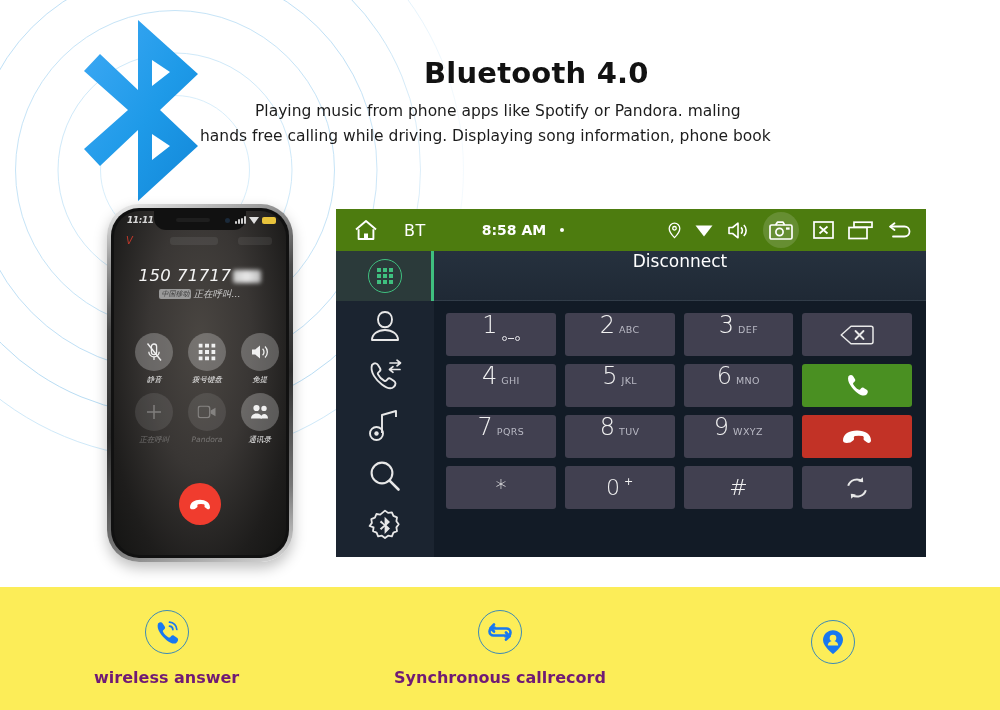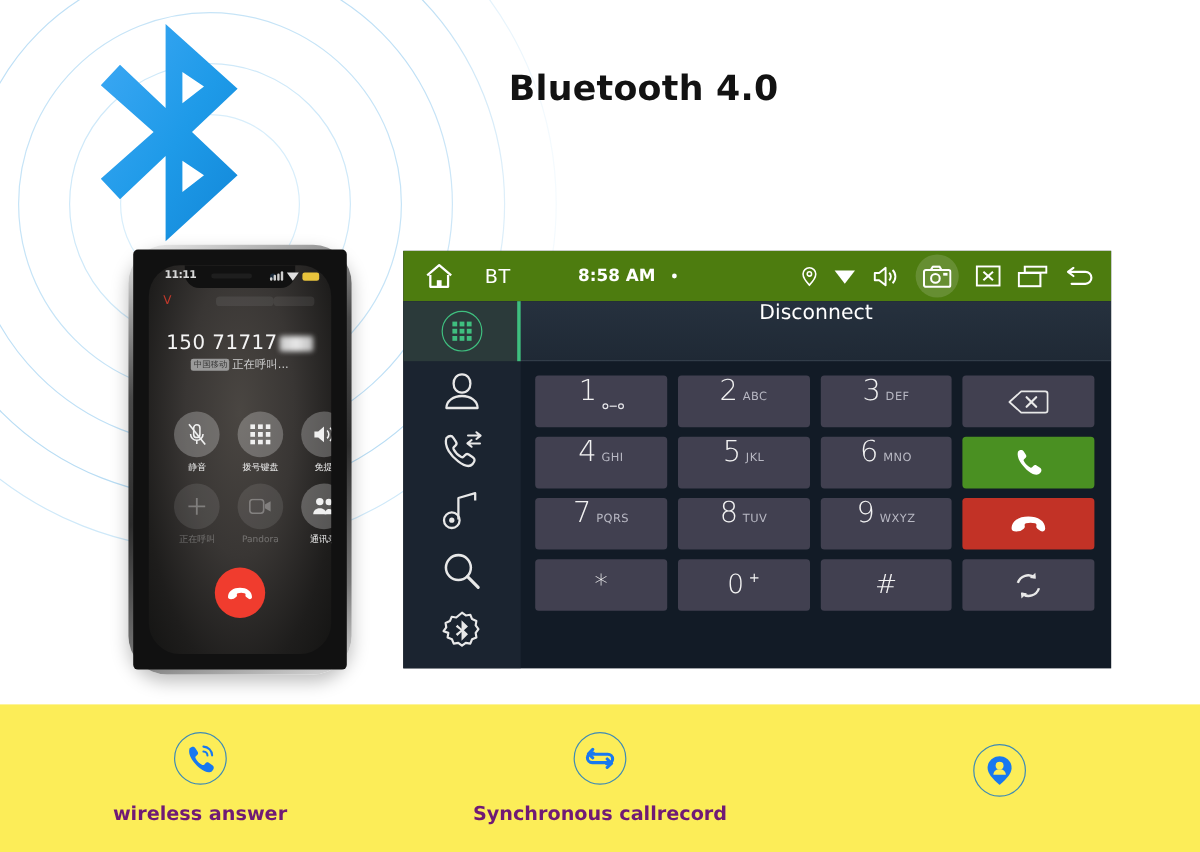--- a/index.html
+++ b/index.html
@@ -49,22 +49,22 @@
   
   #phone {
     position: absolute; left: 107px; top: 204px;
     width: 186px; height: 358px;
     border-radius: 32px;
     background: linear-gradient(160deg, #f2f2f2 0%, #9a9a9a 14%, #4a4a4a 30%, #2d2d2d 55%, #777 82%, #dcdcdc 100%);
     padding: 4px;
     box-shadow: 0 6px 14px rgba(0,0,0,0.25);
   }
   #phone .frame-inner {
-    width: 100%; height: 100%; border-radius: 4px;
-    background: #111; padding: 13px;
+    width: 100%; height: 100%; border-radius: 28px;
+    background: #111; padding: 3px; font-style: italic;
   }
   #phone .screen {
     position: relative; width: 100%; height: 100%;
     border-radius: 26px; overflow: hidden;
     background: radial-gradient(ellipse at 50% 38%, #4a4642 0%, #393634 42%, #1e1d1c 78%, #141413 100%);
   }
   .notch {
     position: absolute; left: 50%; top: 0; transform: translateX(-50%);
     width: 92px; height: 19px; background: #111;
     border-bottom-left-radius: 12px; border-bottom-right-radius: 12px;
@@ -229,20 +229,24 @@
           <stop offset="55%" stop-color="#1e9ae8"></stop>
           <stop offset="100%" stop-color="#1287d8"></stop>
         </linearGradient>
       </defs>
       <path d="M78 2 L138 56 L100 92 L138 128 L78 183 L78 112 L40 148 L24 131 L68 92 L24 53 L40 36 L78 72 Z
                M92 42 L92 68 L110 54 Z M92 116 L92 142 L110 128 Z" fill="url(#btg)" fill-rule="evenodd"></path>
     </svg>
   </div>
 
   <div class="hero-title">Bluetooth 4.0</div>
+  <div class="hero-desc">
+    <span class="l1">Playing music from phone apps like Spotify or Pandora. maling</span>
+    <span class="l2">hands free calling while driving. Displaying  song information, phone book</span>
+  </div>
 
   <div id="phone">
     <div class="frame-inner">
       <div class="screen">
 
         <div class="notch">
           <span class="speaker"></span>
           <span class="cam"></span>
         </div>
 

